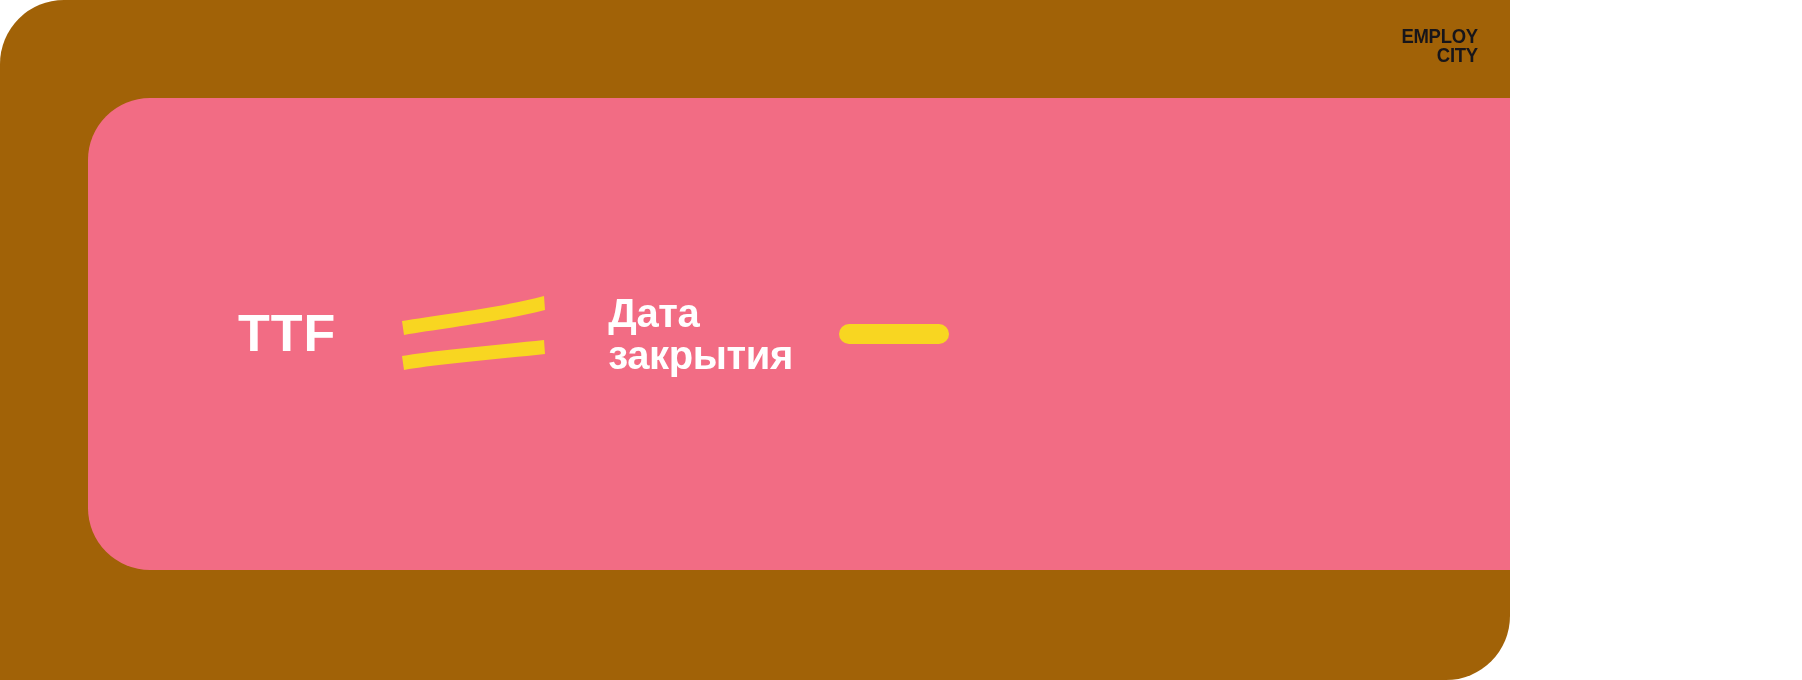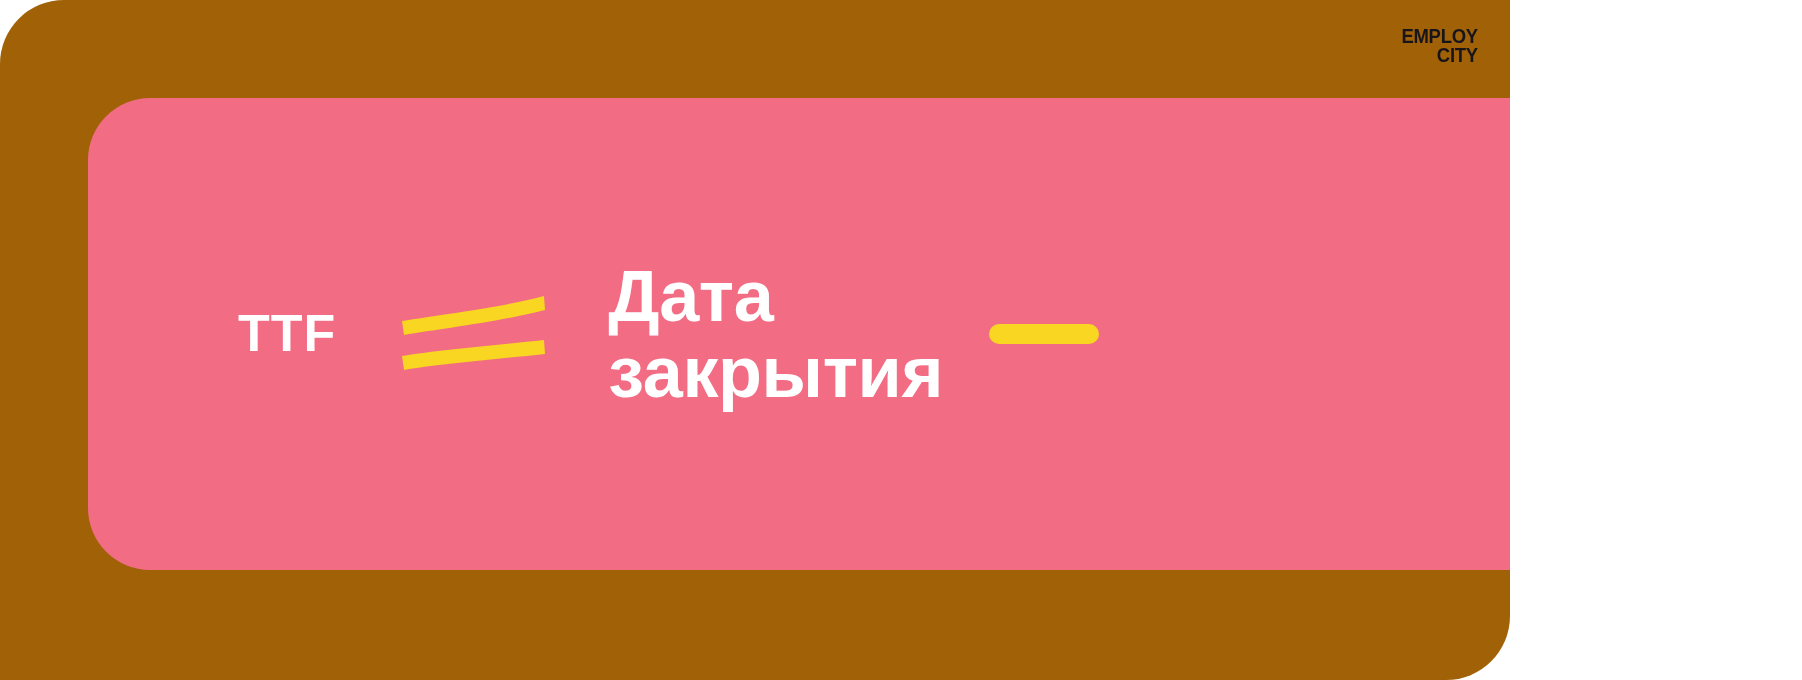--- a/index.html
+++ b/index.html
@@ -64,21 +64,21 @@
     align-items: center;
     padding-left: 110px;
     box-sizing: border-box;
     margin-left: 40px;
   }
 
   .term {
     color: #FFFFFF;
     font-family: "Liberation Sans", sans-serif;
     font-weight: bold;
-    font-size: 72px;
+    font-size: 40px;
     line-height: 1.06;
     letter-spacing: -0.4px;
     white-space: pre-line;
   }
 
   .term-ttf {
     font-size: 52px;
     letter-spacing: 1px;
   }
 

